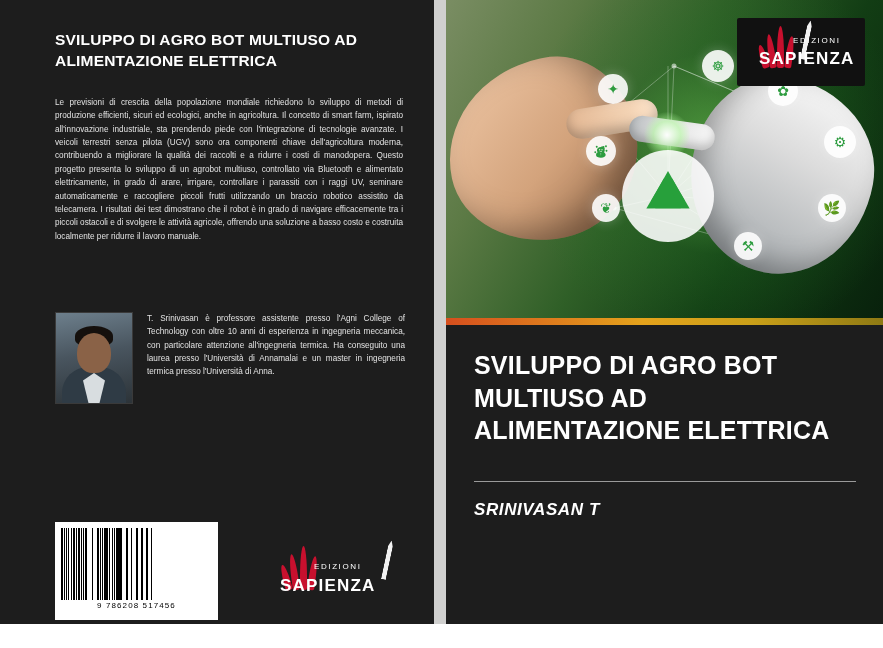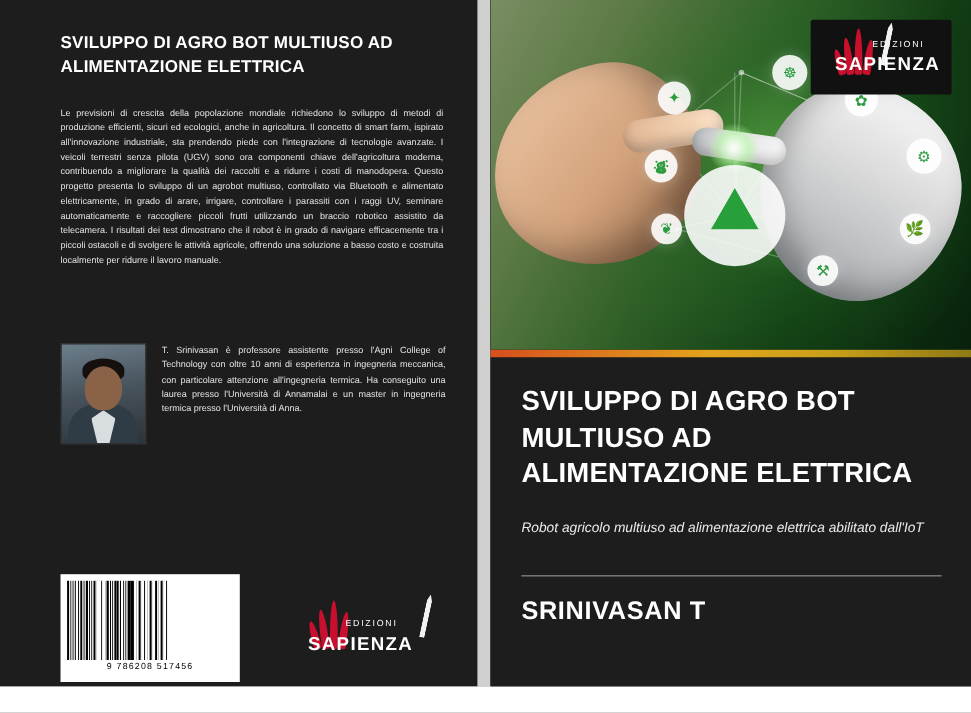--- a/index.html
+++ b/index.html
@@ -292,23 +292,24 @@
     width: 370px;
   }
   #front-rule {
     margin-top: 34px;
     width: 382px; height: 1px;
     background: #9a9a9a;
   }
   #front-author {
     margin-top: 18px;
     color: #ffffff;
-    font-size: 23px;
+    font-size: 17px;
     font-weight: bold;
     letter-spacing: .6px;
+    font-style: italic;
   }
 
   #front-publisher {
     position: absolute;
     right: 18px; top: 18px;
     width: 128px; height: 68px;
     background: #111111;
     border-radius: 2px;
   }
   #front-publisher .edizioni { color: #ffffff; left: 56px; top: 18px; }
@@ -486,18 +487,17 @@
         <span style="left:16px; height:42px;"></span>
         <span style="left:23px; height:32px; transform:rotate(8deg);"></span>
       </div>
       <div class="pen" style="right:56px; top:2px;"></div>
       <div class="edizioni">EDIZIONI</div>
       <div class="sapienza">SAPIENZA</div>
     </div>
 
     <div id="front-text">
       <div id="front-title">SVILUPPO DI AGRO BOT MULTIUSO AD ALIMENTAZIONE ELETTRICA</div>
-      <div id="front-subtitle">Robot agricolo multiuso ad alimentazione elettrica abilitato dall'IoT</div>
       <div id="front-rule"></div>
       <div id="front-author">SRINIVASAN T</div>
     </div>
   </div>
 </div>
 
 </body></html>

